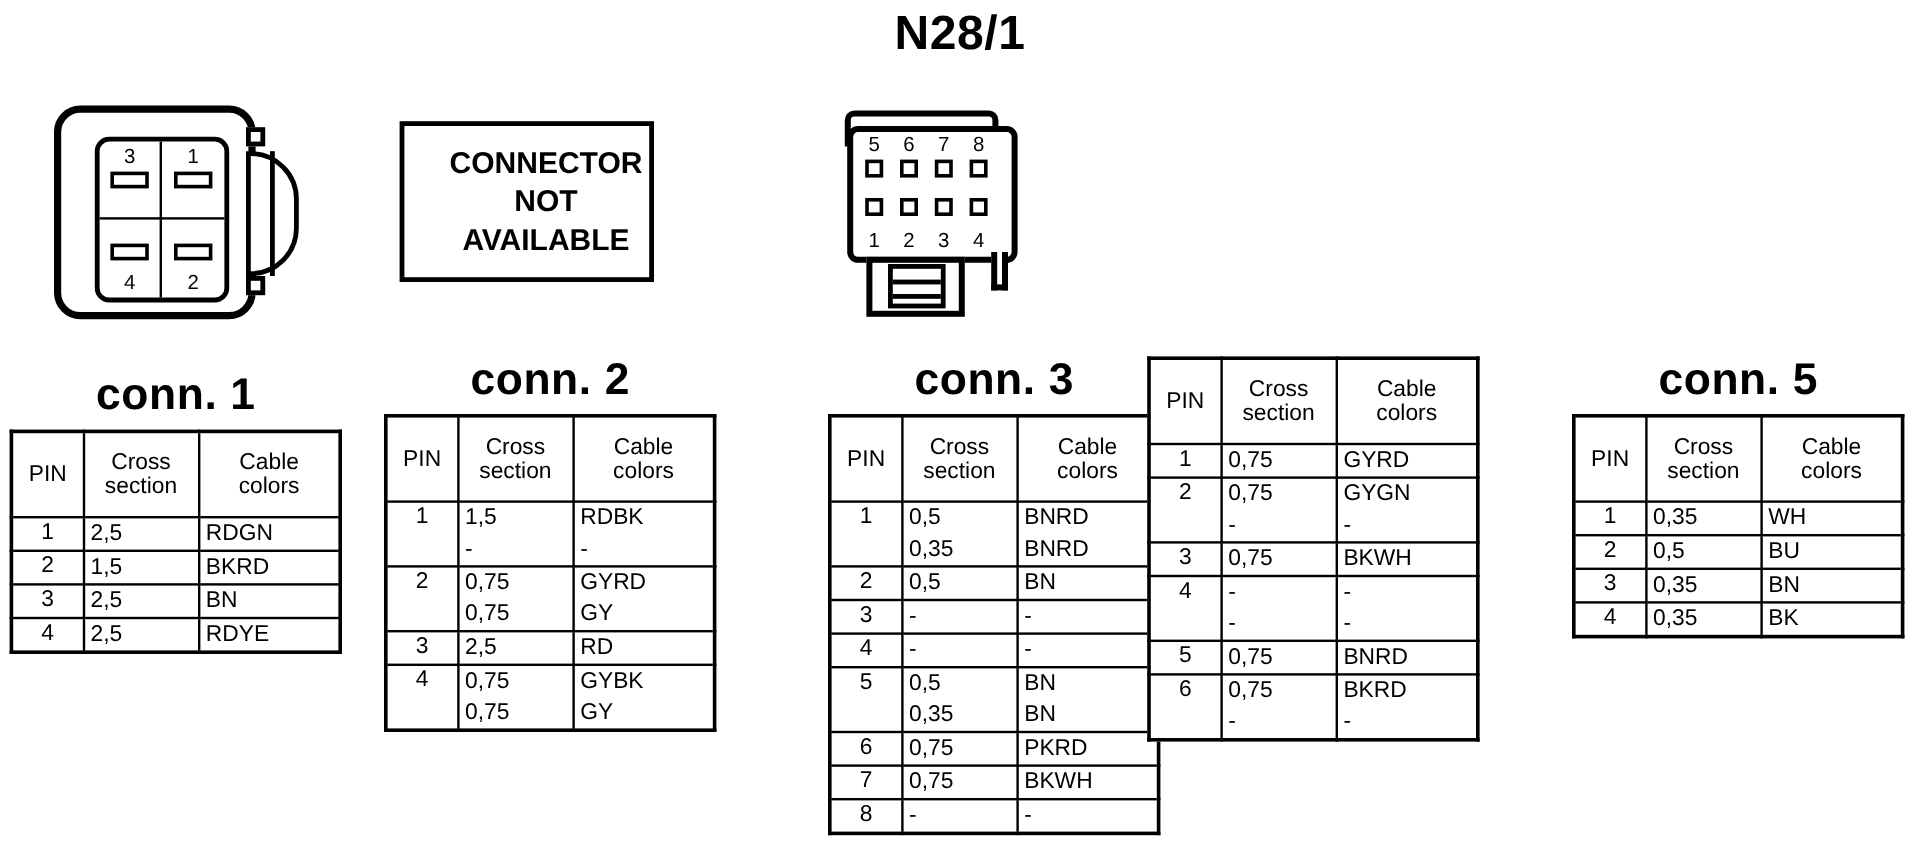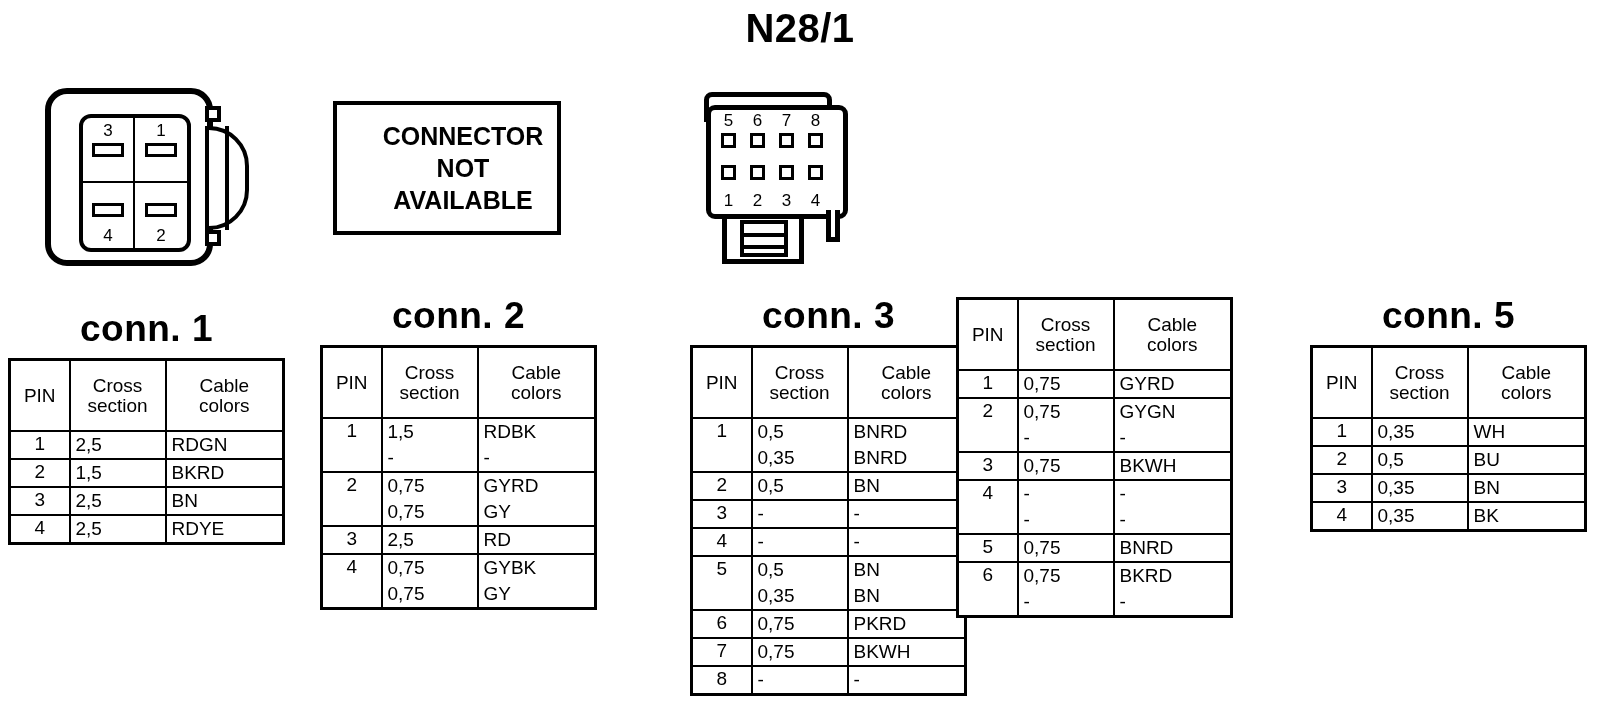--- a/index.html
+++ b/index.html
@@ -46,21 +46,21 @@
   .c1-tab.bot{left:160px;top:142px;}
   .c1-latch{
     position:absolute;left:160px;top:38px;width:44px;height:104px;
     border:4px solid #000;box-sizing:border-box;background:#fff;
     border-radius:0 40px 40px 0;
   }
   .c1-latch-line{position:absolute;left:20px;top:38px;width:4px;height:104px;background:#000;}
 
   
   .cna-box{
-    position:absolute;left:333px;top:101px;width:228px;height:134px;
+    position:absolute;left:333px;top:101px;width:212px;height:134px;
     border:4px solid #000;box-sizing:border-box;background:#fff;
     display:flex;flex-direction:column;align-items:center;justify-content:center;
     font-size:25px;font-weight:bold;line-height:1.28;text-align:center;padding-left:32px;
   }
 
   
   .conn3-wrap{position:absolute;left:700px;top:92px;width:170px;height:180px;}
   .c3-back{
     position:absolute;left:4px;top:0px;width:128px;height:30px;
     border:5px solid #000;border-radius:8px 8px 0 0;box-sizing:border-box;background:#fff;

